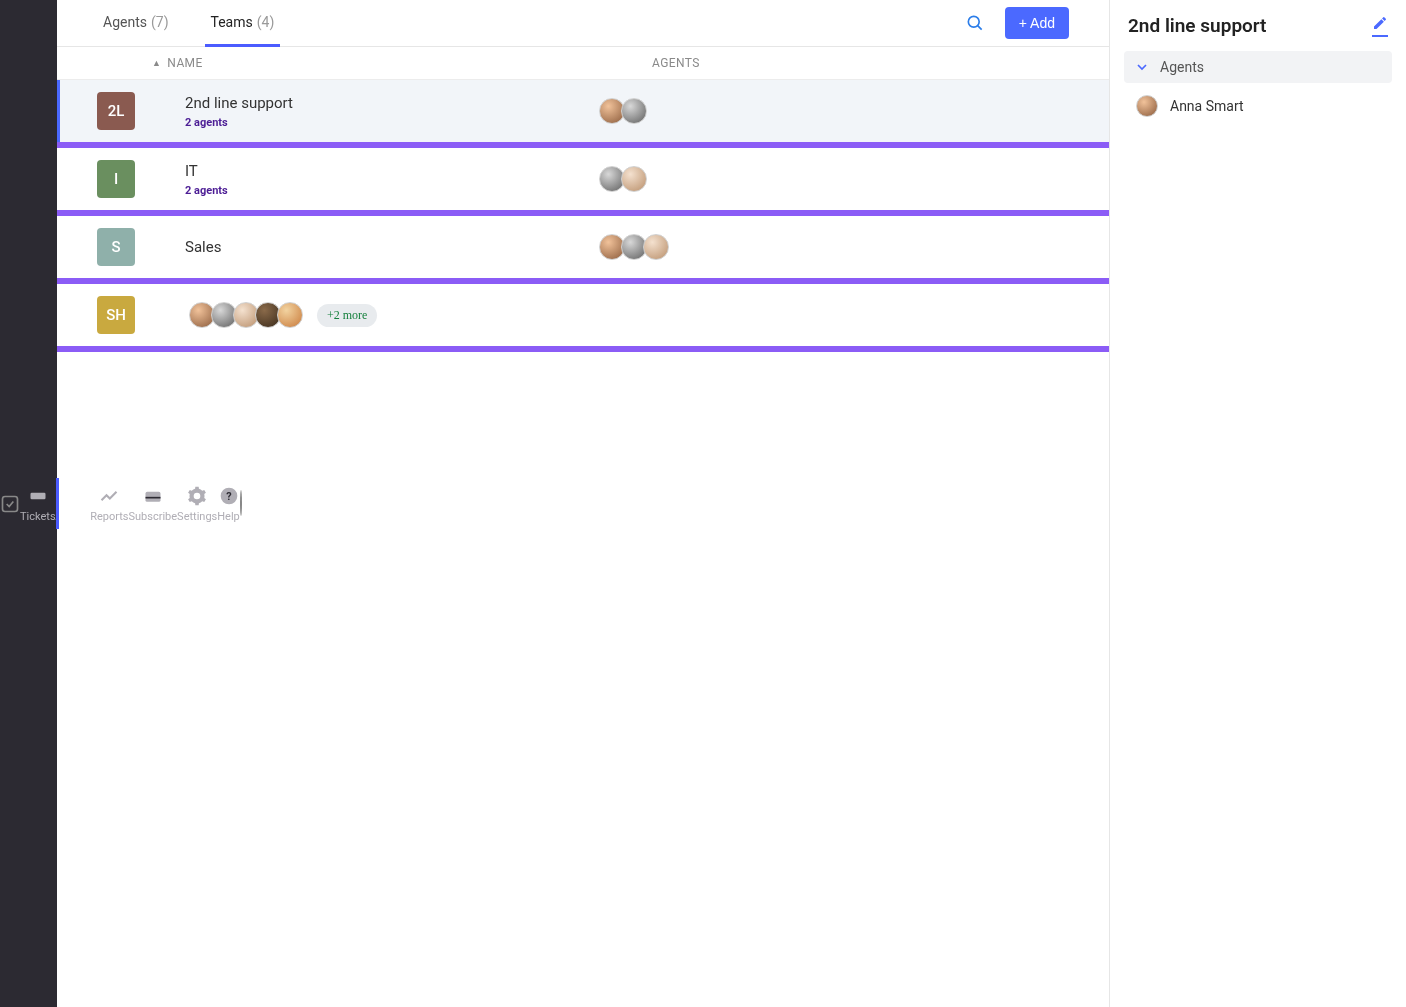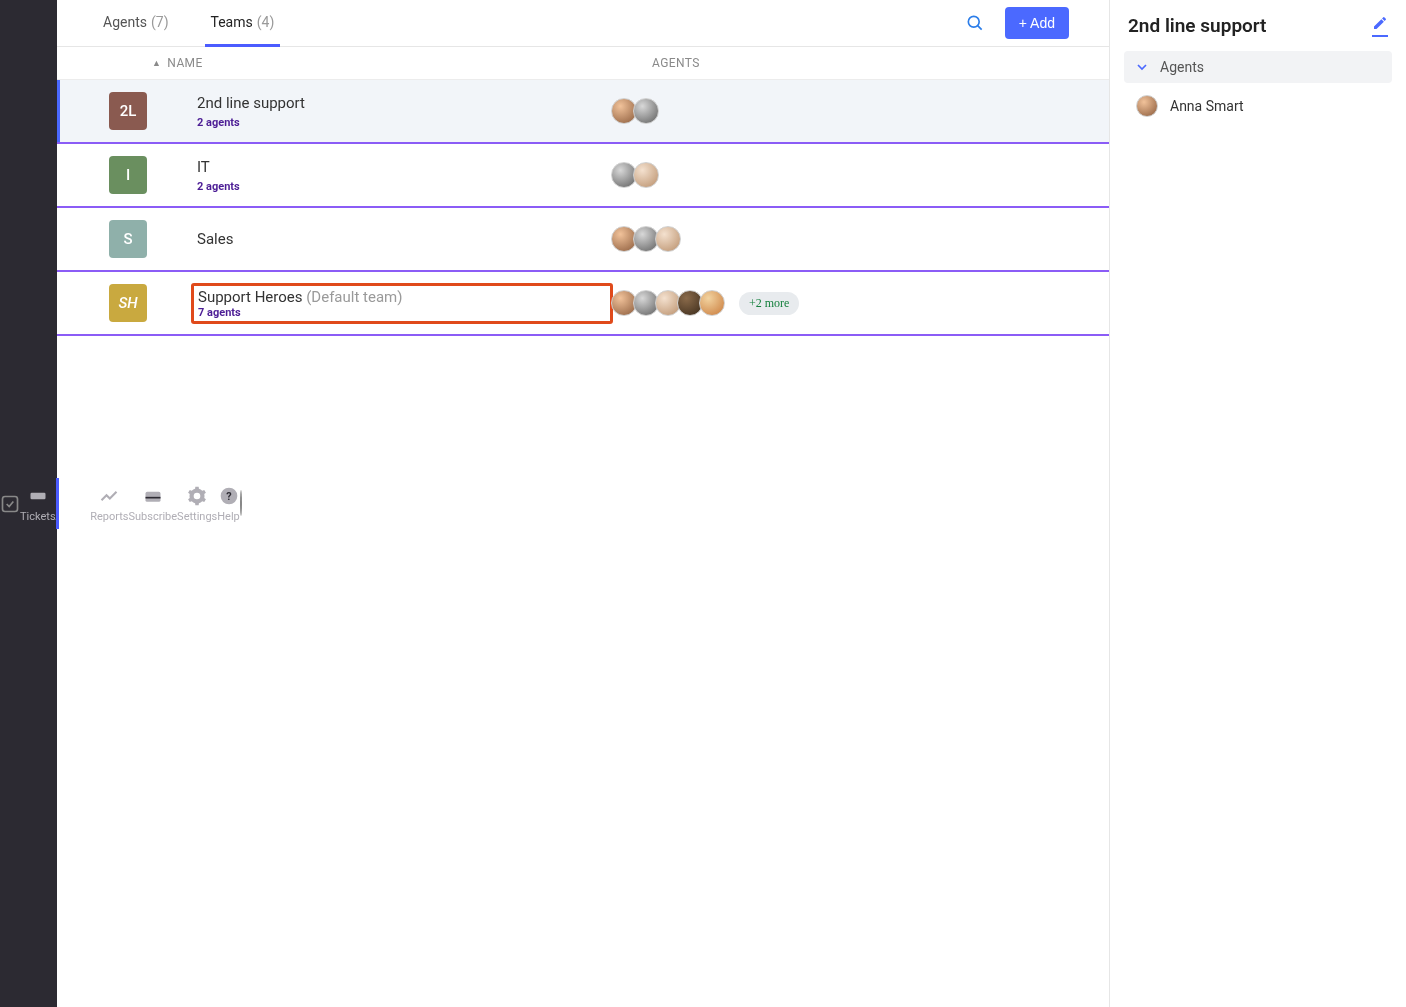--- a/index.html
+++ b/index.html
@@ -104,22 +104,22 @@
     letter-spacing: 0.4px;
   }
   .table-header .col-name { flex: 0 0 410px; display:flex; align-items:center; gap:6px;}
   .table-header .col-agents { flex: 1; text-align:left; padding-left: 90px;}
   .sort-caret { font-size: 9px; }
 
   
   .team-row {
     display: flex;
     align-items: center;
-    padding: 12px 52px;
-    border-bottom: 2px solid #8b5cf6;
+    padding: 12px 40px;
+    border-bottom: 6px solid #8b5cf6;
     cursor: pointer;
     position: relative;
   }
   .team-row.selected { background: #f2f5f9; }
   .team-row.selected::before {
     content: ""; position: absolute; left:0; top:0; bottom:0; width:3px; background:#4b69ff;
   }
   .team-badge {
     width: 38px; height: 38px; border-radius: 4px;
     display:flex; align-items:center; justify-content:center;
@@ -309,27 +309,21 @@
         <div class="team-info">
           <div class="team-name">Sales</div>
         </div>
         <div class="team-agents">
           <div class="avatar f1"></div>
           <div class="avatar m1"></div>
           <div class="avatar m2"></div>
         </div>
       </div>
       <div class="team-row">
-        <div class="team-badge" style="background: rgb(201, 169, 63); font-style: italic;">SH</div>
-        <div class="team-info">
-          <div class="highlight-box">
-            <div class="team-name">Support Heroes<span class="muted"> (Default team)</span></div>
-            <div class="team-sub">7 agents</div>
-          </div>
-        </div>
+        <div class="team-badge" style="background: rgb(201, 169, 63);">SH</div>
         <div class="team-agents">
           <div class="avatar f1"></div>
           <div class="avatar m1"></div>
           <div class="avatar m2"></div>
           <div class="avatar d1"></div>
           <div class="avatar b1"></div>
           <div class="more-chip">+2 more</div>
         </div>
       </div>
     </div>

